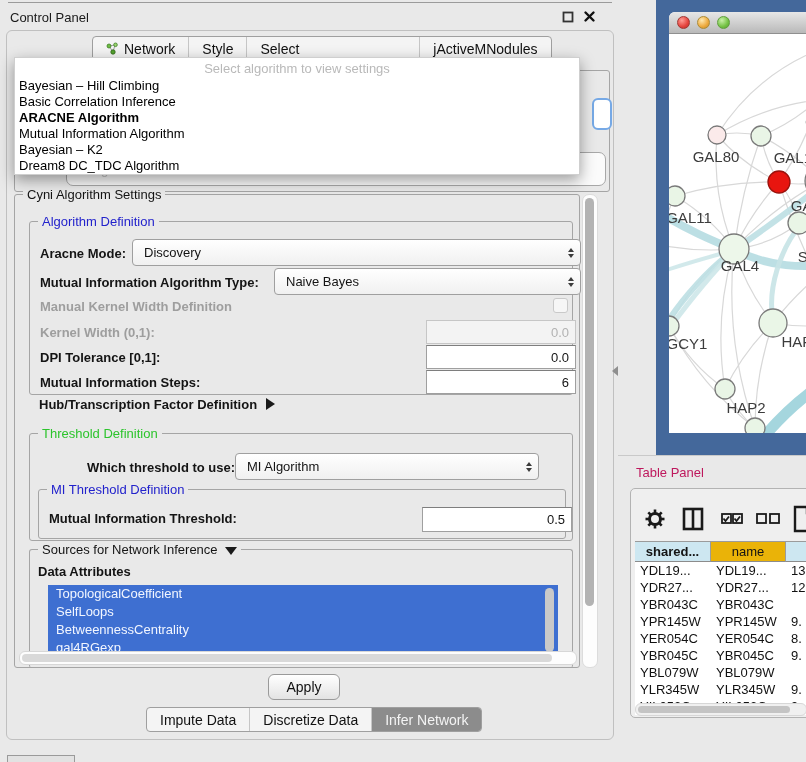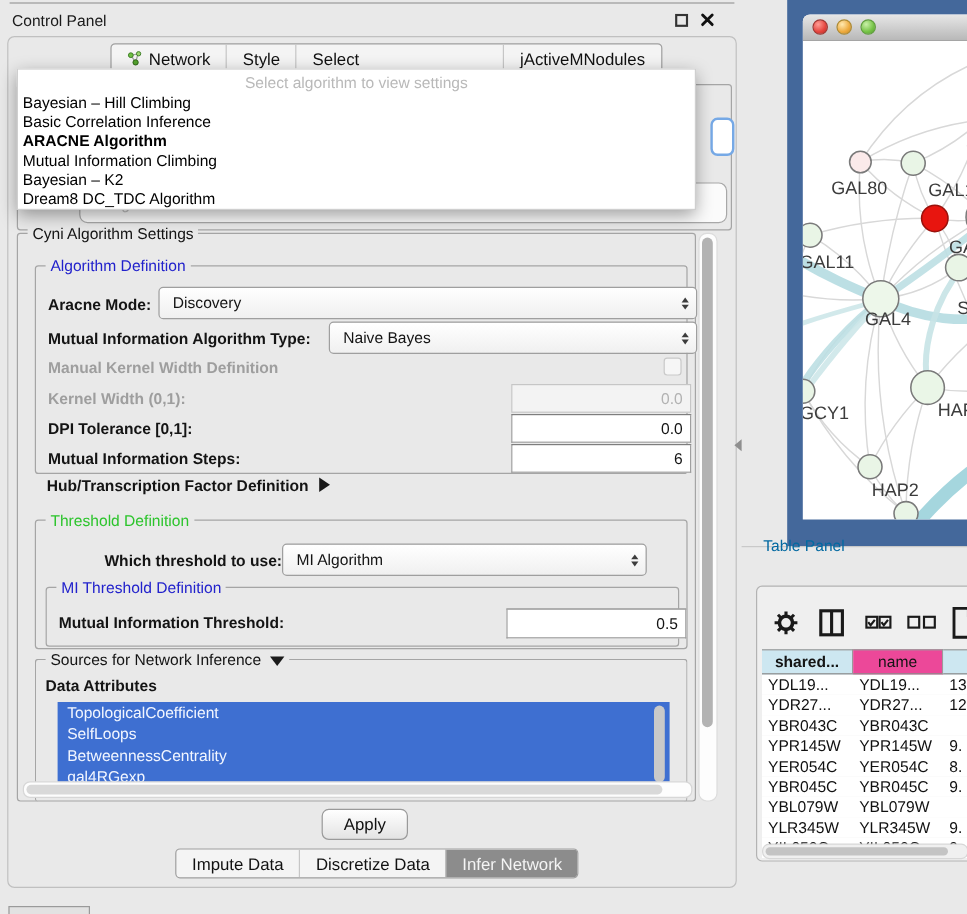--- a/index.html
+++ b/index.html
@@ -88,29 +88,29 @@
          background:#fff;border-radius:6px 6px 0 0;overflow:hidden;}
   .net-titlebar{height:21px;background:linear-gradient(#e7e7e7,#b9b9b9);
          border-bottom:1px solid #8f8f8f;display:flex;align-items:center;padding-left:8px;gap:7px;}
   .light{width:11px;height:11px;border-radius:50%;}
   .light.red{background:radial-gradient(circle at 35% 30%,#ff9d95,#e4433c 60%,#b2322c);border:0.5px solid #a03732;}
   .light.yellow{background:radial-gradient(circle at 35% 30%,#ffe9b0,#eda93c 60%,#c08a2e);border:0.5px solid #ad8a33;}
   .light.green{background:radial-gradient(circle at 35% 30%,#c9f0a8,#74c244 60%,#5a9a35);border:0.5px solid #5f9e3c;}
 
   
   .south-sep{position:absolute;left:618px;top:455px;width:188px;height:1px;background:#c9c9c9;}
-  .south-title{position:absolute;left:636px;top:447px;font-size:13px;color:#0369a1;}
+  .south-title{position:absolute;left:636px;top:465px;font-size:13px;color:#be185d;}
   .table-panel{position:absolute;left:630px;top:488px;width:200px;height:228px;
          background:#efefef;border:1px solid #b3b3b3;border-radius:5px;overflow:hidden;}
   .thead{display:flex;}
   .thcell{height:21px;border-right:1px solid #9b9b9b;border-bottom:1px solid #8c8c8c;
          border-top:1px solid #9b9b9b;font-size:13px;display:flex;align-items:center;
          justify-content:center;box-sizing:border-box;flex:none;}
   .thcell.blue{background:var(--hdr-blue,#cde7f1);font-weight:bold;}
-  .thcell.gray{background:#ec4899;}
+  .thcell.gray{background:#eab308;}
   .trow{display:flex;background:#fff;}
   .tcell{height:17px;line-height:17px;font-size:13px;padding-left:5px;box-sizing:border-box;
          flex:none;white-space:nowrap;overflow:hidden;color:#111;}
 
   .divider-arrow{position:absolute;left:612px;top:366px;width:0;height:0;
          border-top:5px solid transparent;border-bottom:5px solid transparent;
          border-right:6px solid #8f8f8f;}
   .partial-box{position:absolute;left:7px;top:755px;width:66px;height:10px;
          border:1.5px solid #9a9a9a;background:#e2e2e2;}
   svg{display:block;}
@@ -166,21 +166,21 @@
   <div class="abs" style="left:592px;top:98px;width:16px;height:28px;border:2px solid #76a9e6;border-radius:6px;background:#fff"></div>
   <div class="abs" style="left:66px;top:152px;width:538px;height:32px;border:1px solid #a8a8a8;border-radius:7px;background:#fbfbfb;display:flex;align-items:center">
     <span style="padding-left:34px;font-size:13px;color:#c2c2c2">galFiltered.sif default node</span>
   </div>
 
   <div class="popup" id="algoPopup">
       <div class="ph">Select algorithm to view settings</div>
       <div class="item">Bayesian – Hill Climbing</div>
       <div class="item">Basic Correlation Inference</div>
       <div class="item bold">ARACNE Algorithm</div>
-      <div class="item">Mutual Information Climbing</div>
+      <div class="item">Mutual Information Algorithm</div>
       <div class="item">Bayesian – K2</div>
       <div class="item">Dream8 DC_TDC Algorithm</div>
     </div>
 
   <div class="group" style="left:14px;top:194px;width:564px;height:472px">
     <span class="gtitle">Cyni Algorithm Settings</span>
 
     <div class="group" style="left:14px;top:26px;width:542px;height:172px">
       <span class="gtitle blue">Algorithm Definition</span>
 

